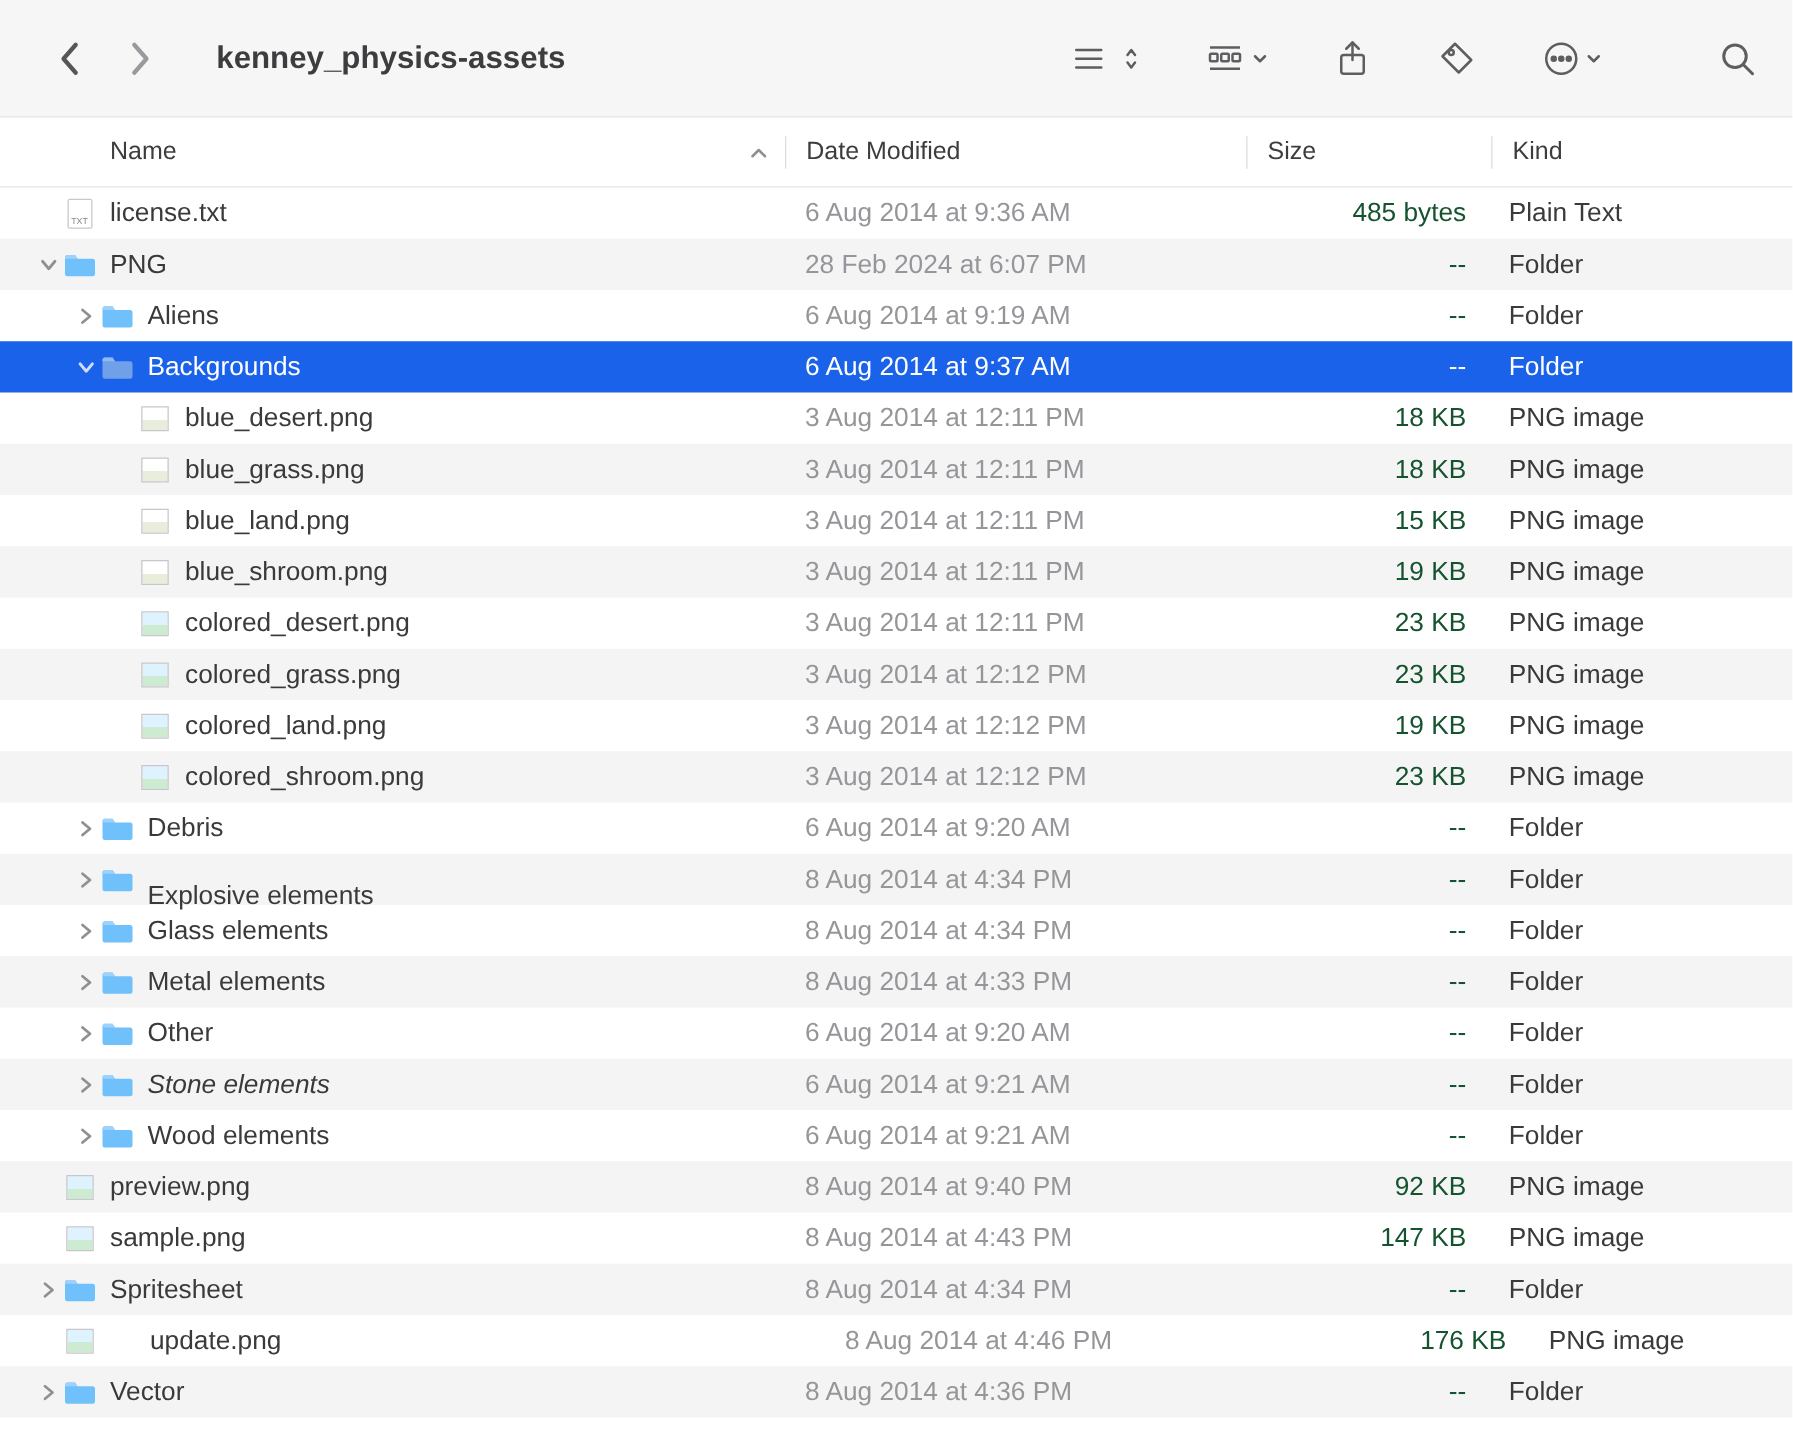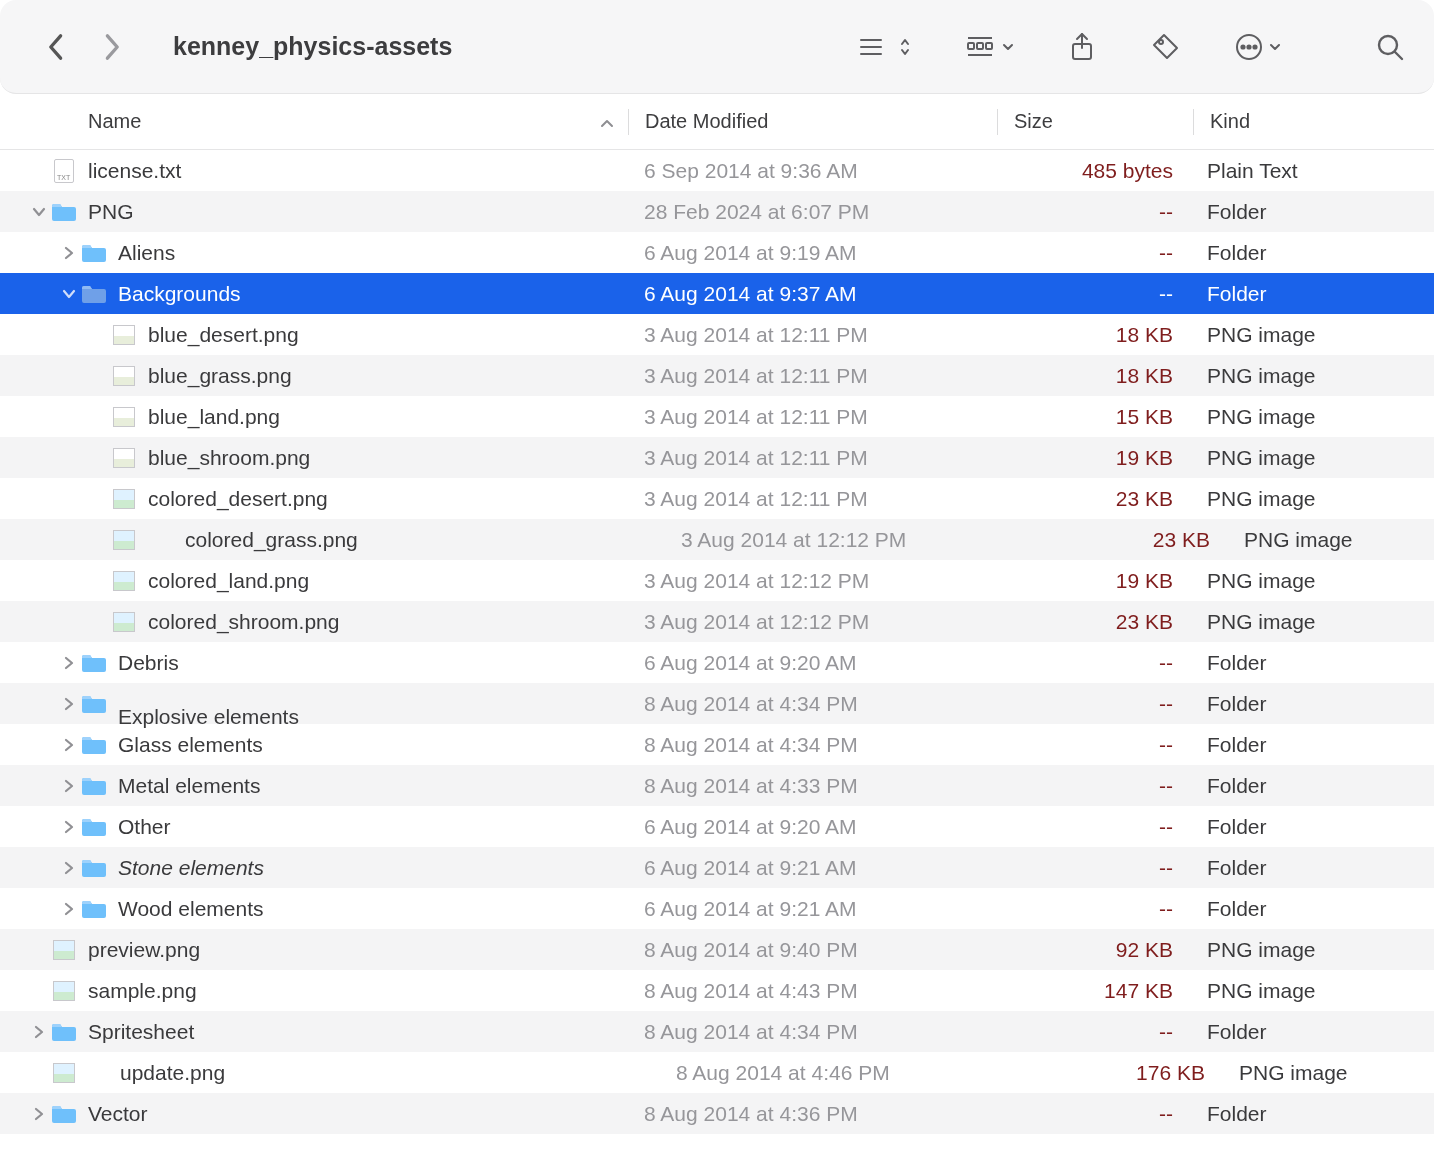--- a/index.html
+++ b/index.html
@@ -13,21 +13,20 @@
     }
     
     
     .toolbar {
       display: flex;
       align-items: center;
       height: 94px;
       background: #f6f6f7;
       border-bottom: 1px solid #e5e5e6;
       padding: 0 30px 0 40px;
-      border-radius: 16px;
     }
     .nav-buttons { display: flex; align-items: center; gap: 28px; margin-right: 45px; }
     .nav-btn { width: 30px; height: 30px; display:flex; align-items:center; justify-content:center; color:#9a9a9e; cursor:pointer; }
     .nav-btn.active { color:#565656; }
     .title { font-size: 25px; font-weight: 600; color:#3d3d3f; flex-shrink:0; }
     .spacer { flex:1; }
     .toolbar-group { display:flex; align-items:center; gap:55px; }
     .tbtn { display:flex; align-items:center; gap:6px; color:#5e5e61; cursor:pointer; }
     .tbtn svg { display:block; }
 
@@ -70,21 +69,21 @@
     }
     .row.selected .disclosure { color: #d0ddf9; }
     .icon {
       width: 28px; height: 24px;
       flex-shrink:0;
       margin-right: 10px;
       display:flex; align-items:center; justify-content:center;
     }
     .cell-name { width: 540px; display:flex; align-items:center; padding-right:8px; white-space:nowrap; overflow:hidden; } 
     .cell-date { width: 368px; padding-left: 16px; color:#96969a; white-space:nowrap;}
-    .cell-size { width: 195px; padding-right: 18px; color:#7f1d1d; text-align:right; white-space:nowrap;}
+    .cell-size { width: 195px; padding-right: 18px; color:#14532d; text-align:right; white-space:nowrap;}
     .cell-kind { flex:1; padding-left: 16px; white-space:nowrap;}
 
     
     .folder-svg { width:26px; height:20px; }
     
     .txt-icon {
        width:20px;height:24px; border:1px solid #c8c8cc; border-radius:2px; background:#ffffff; position:relative;
     }
     .txt-icon::after{content:"TXT"; font-size:7px; color:#888; position:absolute; bottom:1px; left:2px;}
 
@@ -194,21 +193,21 @@
     <div class="row">
       <div class="pad" style="width: 50px; justify-content: flex-end;">
         <div class="disclosure"></div>
       </div>
       <div class="icon">
         <div class="txt-icon"></div>
       </div>
       <div class="cell-name" style="width: 540px;">
         <span>license.txt</span>
       </div>
-      <div class="cell-date">6 Sep 2014 at 9:36 AM</div>
+      <div class="cell-date">6 Aug 2014 at 9:36 AM</div>
       <div class="cell-size">485 bytes</div>
       <div class="cell-kind">Plain Text</div>
     </div>
     <div class="row alt">
       <div class="pad" style="width: 50px; justify-content: flex-end;">
         <div class="disclosure">
           <svg width="14" height="12" viewBox="0 0 14 10">
             <path d="M2 2 L7 8 L12 2" stroke="#909094" stroke-width="2.2" fill="none" stroke-linecap="round" stroke-linejoin="round"></path>
           </svg>
         </div>
@@ -338,21 +337,21 @@
       <div class="cell-size">23 KB</div>
       <div class="cell-kind">PNG image</div>
     </div>
     <div class="row alt">
       <div class="pad" style="width: 110px; justify-content: flex-end;">
         <div class="disclosure"></div>
       </div>
       <div class="icon">
         <div class="img-icon2"></div>
       </div>
-      <div class="cell-name" style="width: 480px; margin-left: 37px;">
+      <div class="cell-name" style="width: 480px;">
         <span>colored_grass.png</span>
       </div>
       <div class="cell-date">3 Aug 2014 at 12:12 PM</div>
       <div class="cell-size">23 KB</div>
       <div class="cell-kind">PNG image</div>
     </div>
     <div class="row">
       <div class="pad" style="width: 110px; justify-content: flex-end;">
         <div class="disclosure"></div>
       </div>

